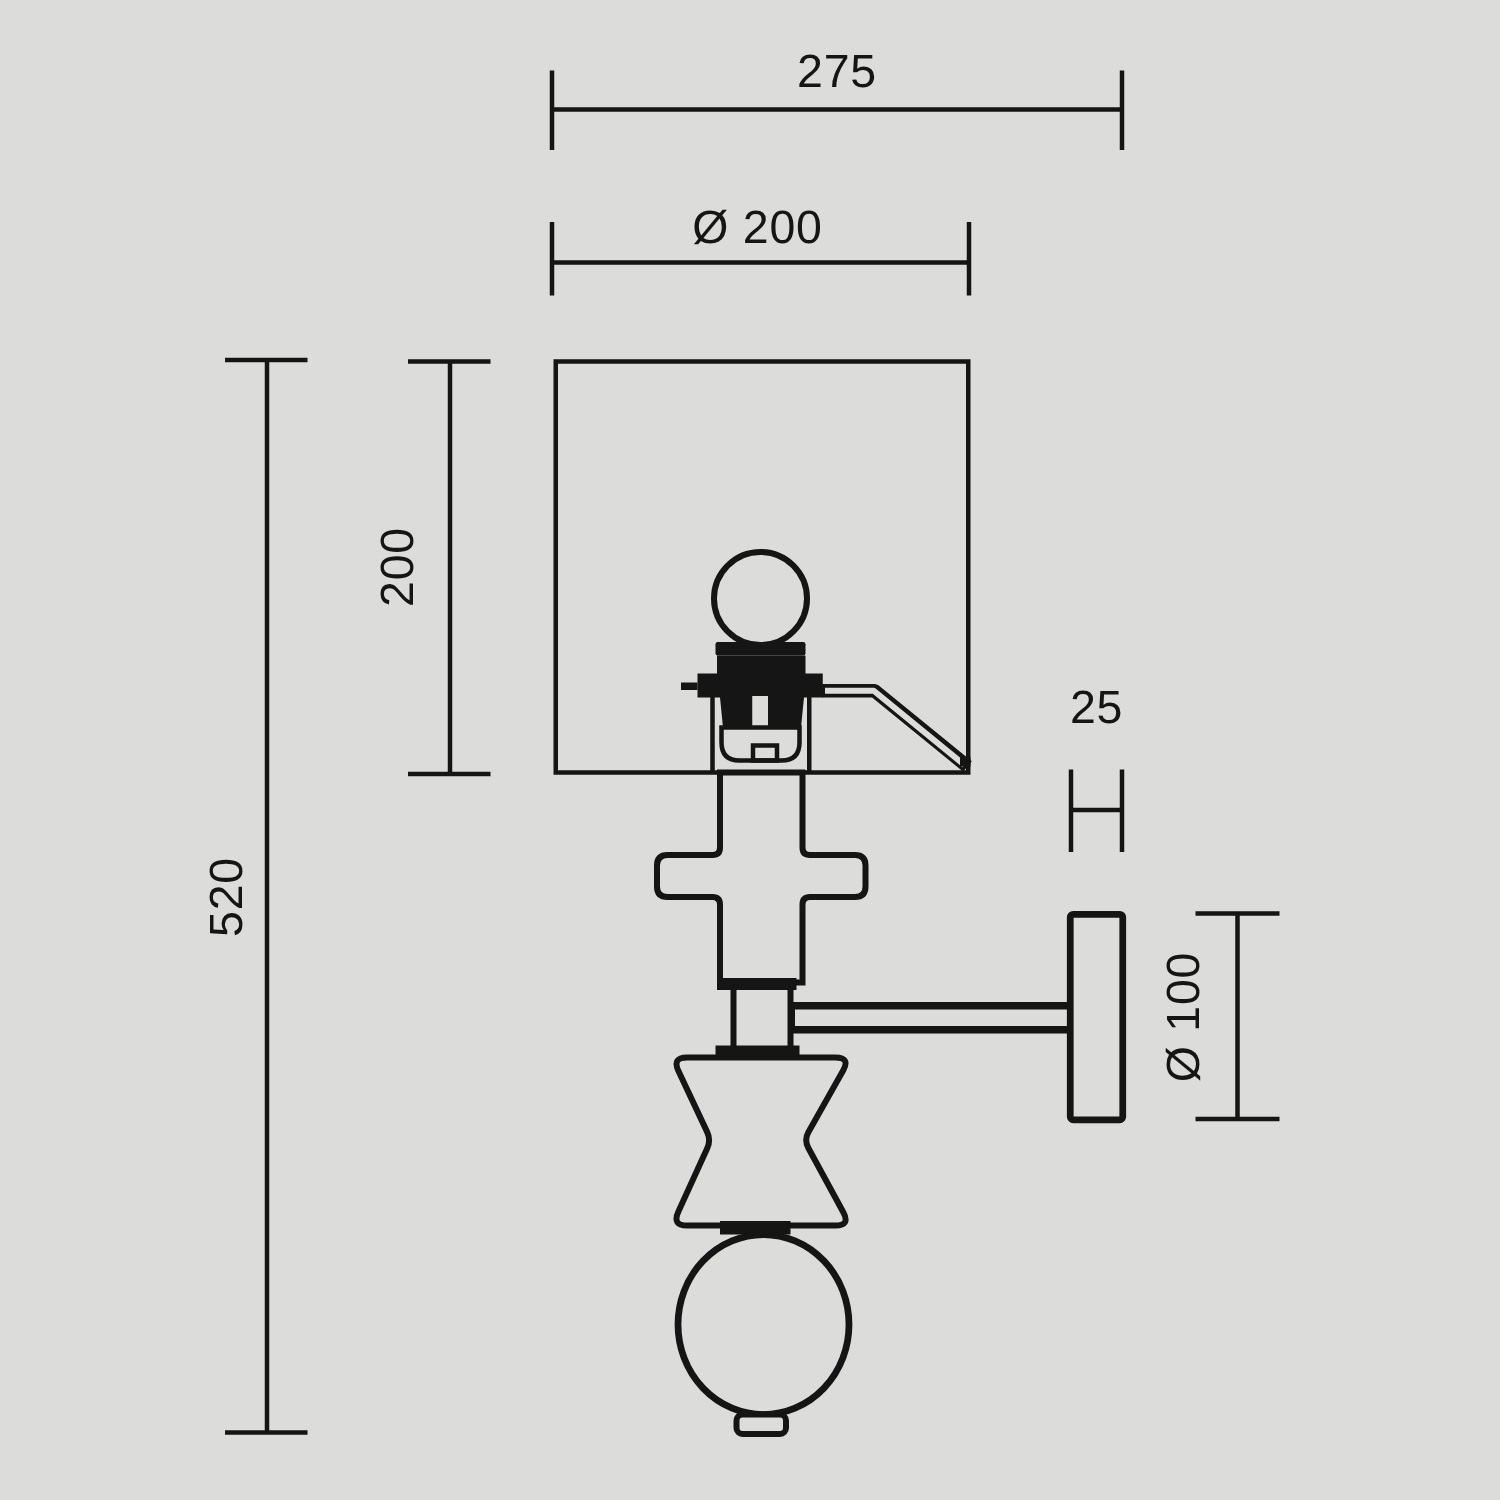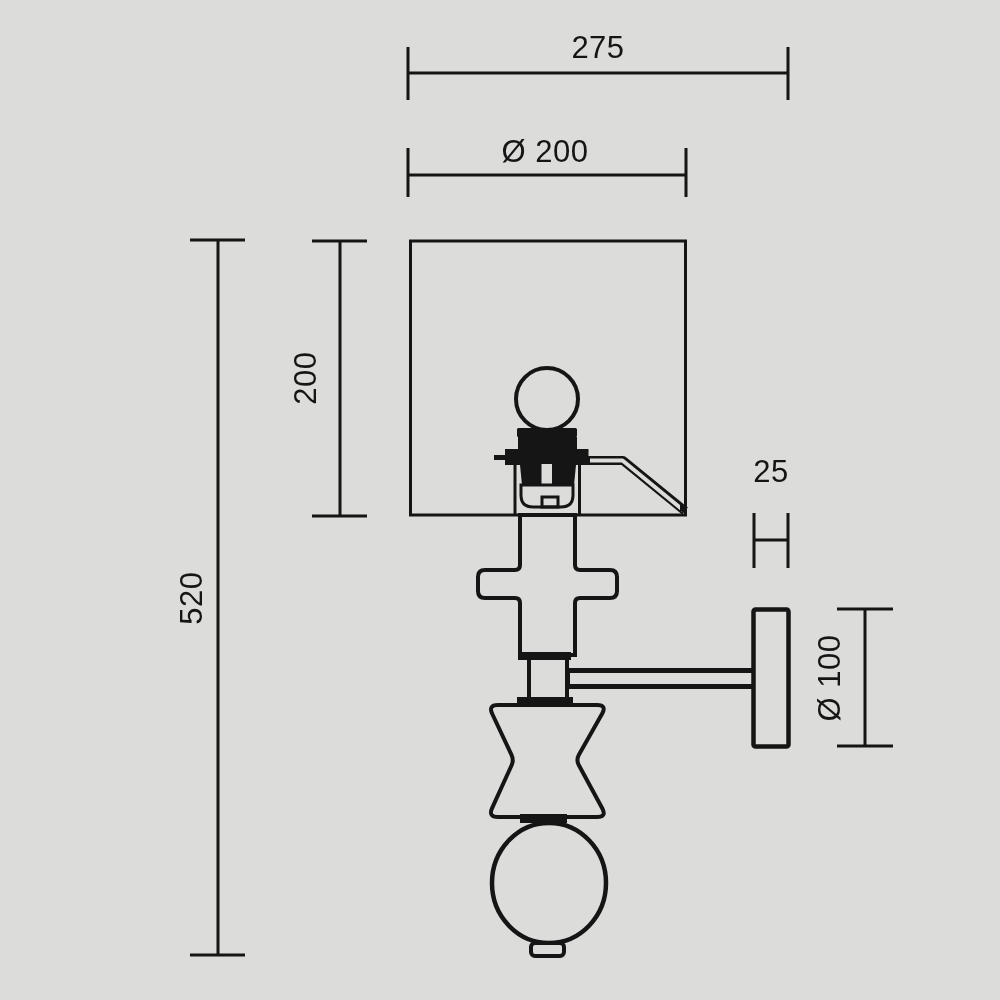--- a/index.html
+++ b/index.html
@@ -5,21 +5,20 @@
   :root{
     --color-background:#dcdcda;
     --color-line:#151515;
   }
   html,body{margin:0;padding:0;background:var(--color-background);}
   .stage{
     position:relative;
     width:856px;height:1000px;
     background:var(--color-background);
     overflow:hidden;
-    padding-left:40px;
   }
   svg{display:block;width:1000px;height:1000px;}
   
   .ln  {fill:none;stroke:var(--color-line);stroke-width:3;}
   .shape{fill:var(--color-background);stroke:var(--color-line);stroke-width:4;}
   .shape45{fill:var(--color-background);stroke:var(--color-line);stroke-width:4.5;}
   .fillL{fill:var(--color-line);stroke:none;}
   .bgStroke{fill:none;stroke:var(--color-background);}
   text.dim{
     font-family:"Liberation Sans",sans-serif;

